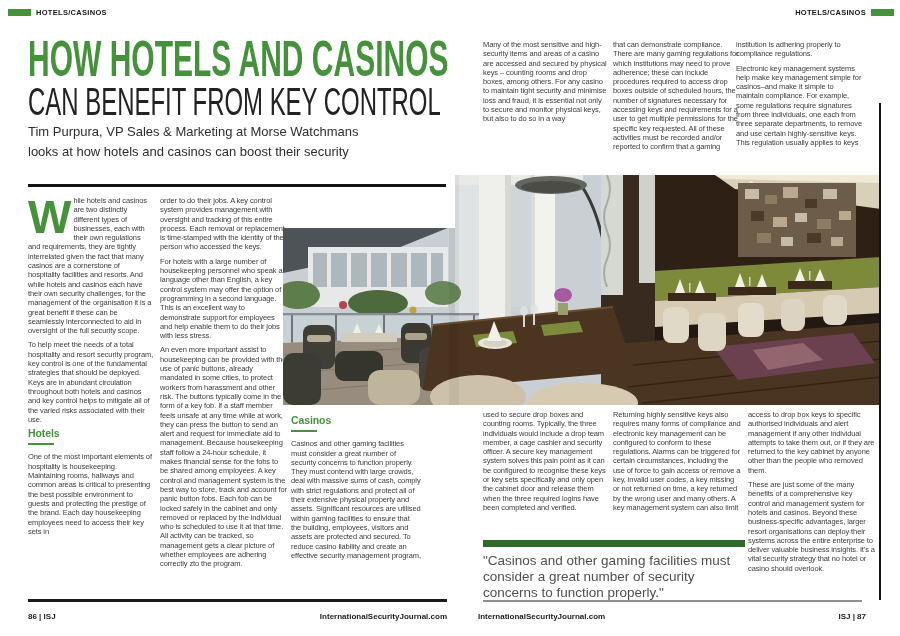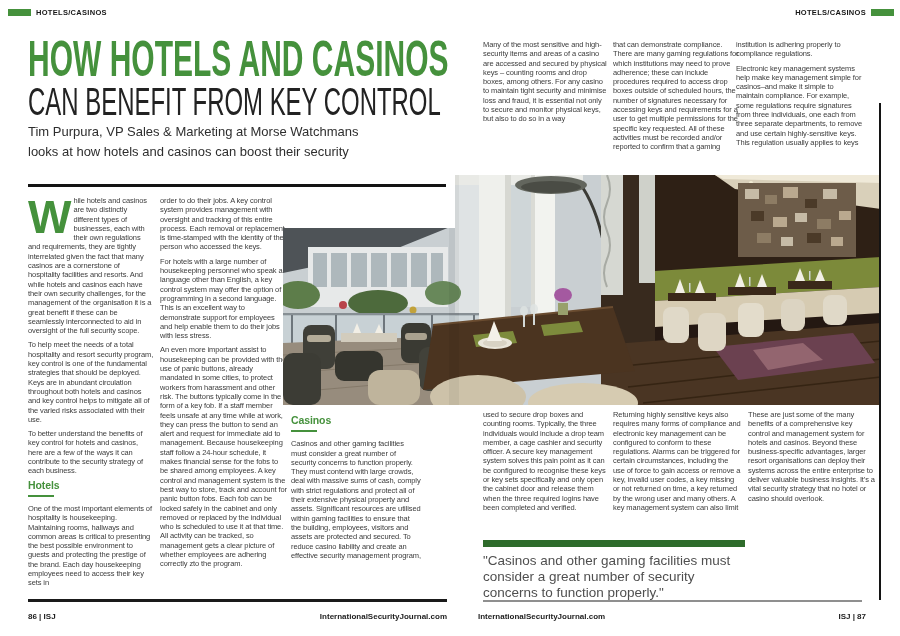--- a/index.html
+++ b/index.html
@@ -77,21 +77,20 @@
   </div>
 
   <div class="hl1">HOW HOTELS AND CASINOS</div>
   <div class="hl2">CAN BENEFIT FROM KEY CONTROL</div>
   <div class="standfirst">Tim Purpura, VP Sales &amp; Marketing at Morse Watchmans looks at how hotels and casinos can boost their security</div>
   <div class="divider"></div>
 
   <div class="col c1">
     <p><span class="dropcap">W</span><span>hile hotels and casinos are two distinctly different types of businesses, each with their own regulations and requirements, they are tightly interrelated given the fact that many casinos are a cornerstone of hospitality facilities and resorts. And while hotels and casinos each have their own security challenges, for the management of the organisation it is a great benefit if these can be seamlessly interconnected to aid in oversight of the full security scope.</span></p>
     <p>To help meet the needs of a total hospitality and resort security program, key control is one of the fundamental strategies that should be deployed. Keys are in abundant circulation throughout both hotels and casinos and key control helps to mitigate all of the varied risks associated with their use.</p>
-    <p>To better understand the benefits of key control for hotels and casinos, here are a few of the ways it can contribute to the security strategy of each business.</p>
     <p class="green-h">Hotels</p>
     <div class="h-underline"></div>
     <p>One of the most important elements of hospitality is housekeeping. Maintaining rooms, hallways and common areas is critical to presenting the best possible environment to guests and protecting the prestige of the brand. Each day housekeeping employees need to access their key sets in</p>
   </div>
 
   <div class="col c2">
     <p>order to do their jobs. A key control system provides management with oversight and tracking of this entire process. Each removal or replacement is time-stamped with the identity of the person who accessed the keys.</p>
     <p>For hotels with a large number of housekeeping personnel who speak a language other than English, a key control system may offer the option of programming in a second language. This is an excellent way to demonstrate support for employees and help enable them to do their jobs with less stress.</p>
     <p>An even more important assist to housekeeping can be provided with the use of panic buttons, already mandated in some cities, to protect workers from harassment and other risk. The buttons typically come in the form of a key fob. If a staff member feels unsafe at any time while at work, they can press the button to send an alert and request for immediate aid to management. Because housekeeping staff follow a 24-hour schedule, it makes financial sense for the fobs to be shared among employees. A key control and management system is the best way to store, track and account for panic button fobs. Each fob can be locked safely in the cabinet and only removed or replaced by the individual who is scheduled to use it at that time. All activity can be tracked, so management gets a clear picture of whether employees are adhering correctly zto the program.</p>
   </div>
@@ -242,20 +241,21 @@
     <p>Electronic key management systems help make key management simple for casinos–and make it simple to maintain compliance. For example, some regulations require signatures from three individuals, one each from three separate departments, to remove and use certain highly-sensitive keys. This regulation usually applies to keys</p>
   </div>
 
   <div class="col c4b">
     <p>used to secure drop boxes and counting rooms. Typically, the three individuals would include a drop team member, a cage cashier and security officer. A secure key management system solves this pain point as it can be configured to recognise these keys or key sets specifically and only open the cabinet door and release them when the three required logins have been completed and verified.</p>
   </div>
   <div class="col c5b">
     <p>Returning highly sensitive keys also requires many forms of compliance and electronic key management can be configured to conform to these regulations. Alarms can be triggered for certain circumstances, including the use of force to gain access or remove a key, invalid user codes, a key missing or not returned on time, a key returned by the wrong user and many others. A key management system can also limit</p>
   </div>
   <div class="col c6b">
+    <p>access to drop box keys to specific authorised individuals and alert management if any other individual attempts to take them out, or if they are returned to the key cabinet by anyone other than the people who removed them.</p>
     <p>These are just some of the many benefits of a comprehensive key control and management system for hotels and casinos. Beyond these business-specific advantages, larger resort organisations can deploy their systems across the entire enterprise to deliver valuable business insights. It's a vital security strategy that no hotel or casino should overlook.</p>
   </div>
 
   <div class="quote-bar"></div>
   <div class="quote-text">"Casinos and other gaming facilities must consider a great number of security concerns to function properly."</div>
 
   <div class="v-rule"></div>
   <div class="b-rule-left"></div>
   <div class="b-rule-right"></div>
 

